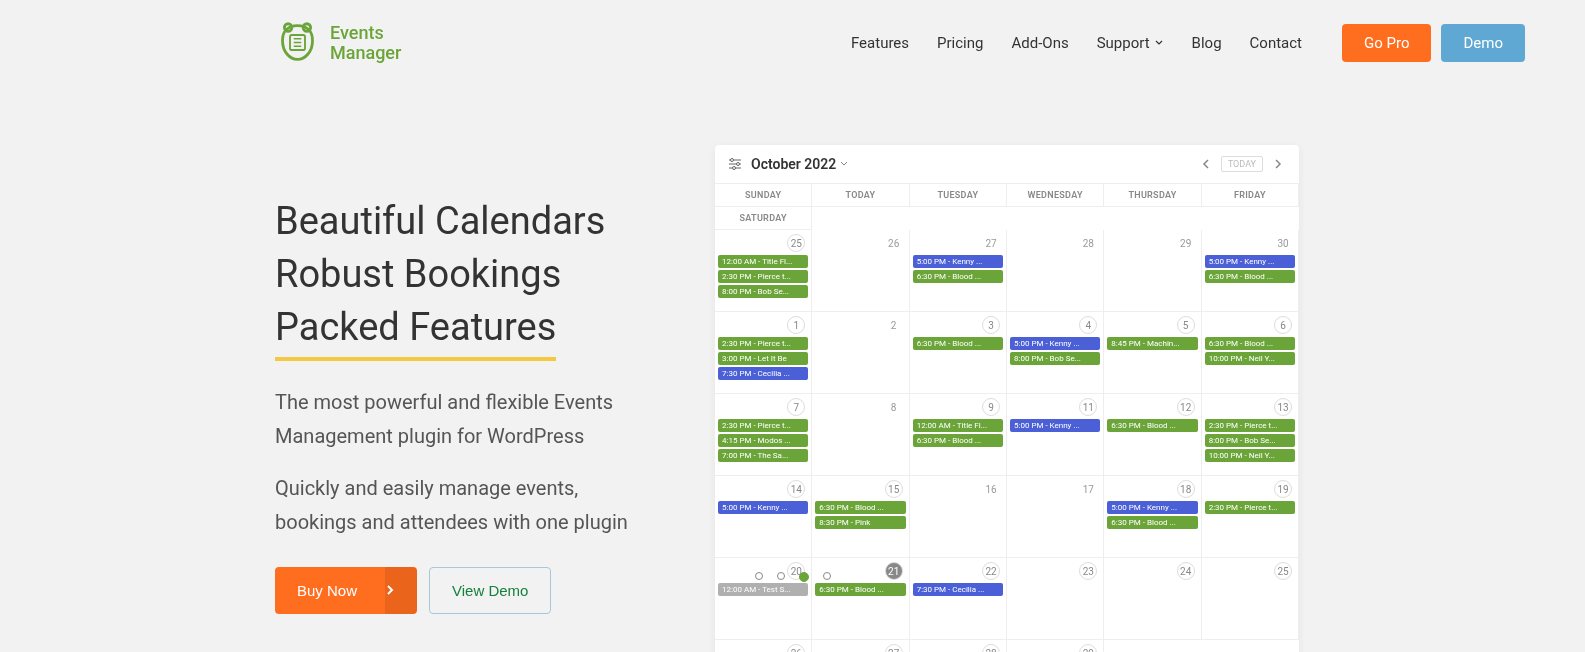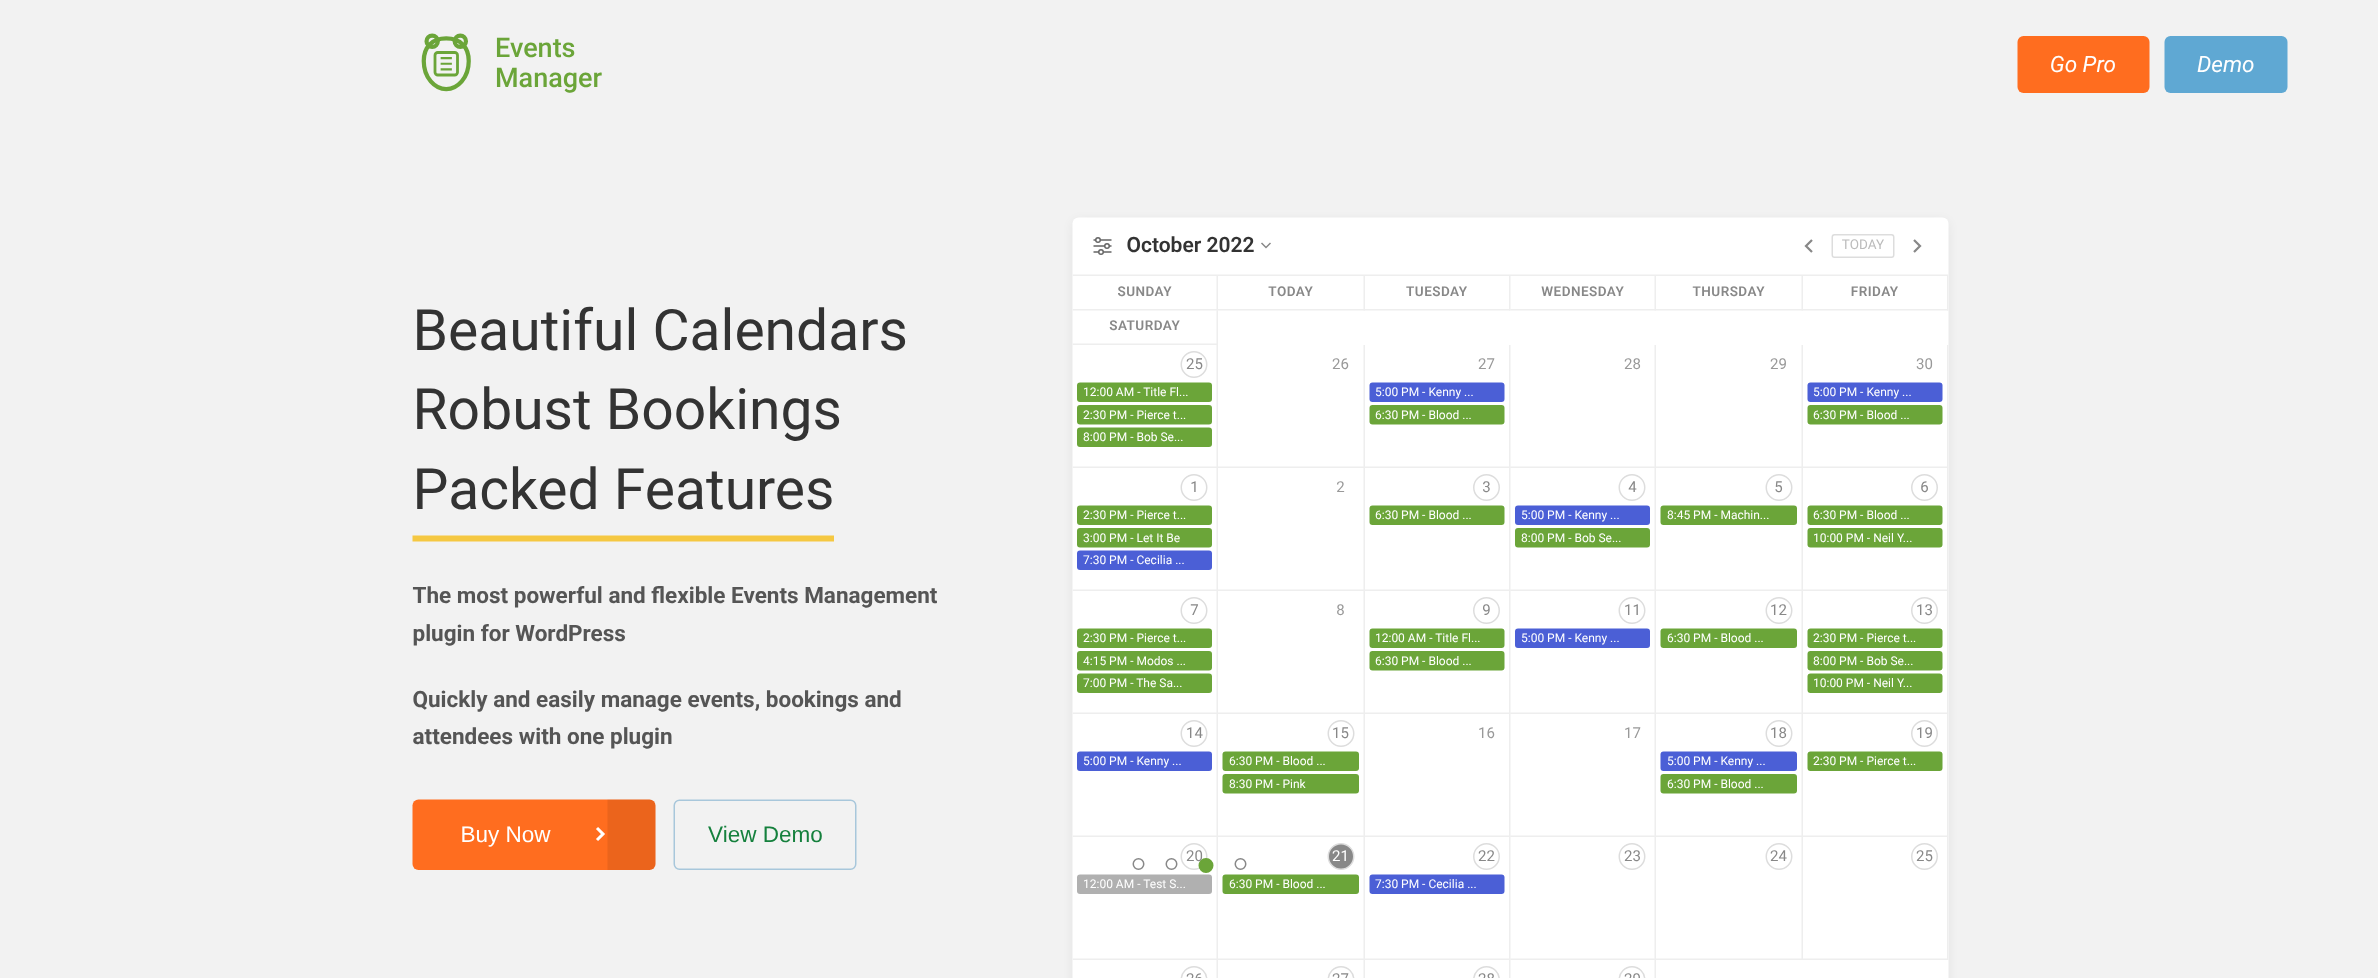--- a/index.html
+++ b/index.html
@@ -6,32 +6,32 @@
 body { font-family: -apple-system, BlinkMacSystemFont, "Segoe UI", Roboto, Arial, sans-serif; background: #f2f2f2; color: #333; }
 .page { width: 1585px; height: 652px; position: relative; background: #f2f2f2; }
 .header { display: flex; align-items: center; padding: 20px 60px 20px 275px; background: #f2f2f2; }
 .logo { display: flex; align-items: center; gap: 10px; margin-right: auto; }
 .logo-icon { width: 45px; height: 45px; }
 .logo-text { display: flex; flex-direction: column; line-height: 1.1; }
 .logo-text span { color: #6ba539; font-size: 18px; font-weight: 500; }
 .nav { display: flex; gap: 28px; align-items: center; }
 .nav a { color: #333; text-decoration: none; font-size: 15px; }
 .nav-item { display: flex; align-items: center; gap: 4px; }
-.btn { padding: 10px 22px; border-radius: 4px; font-size: 15px; text-decoration: none; color: #fff; font-style: italic; }
+.btn { padding: 10px 22px; border-radius: 4px; font-size: 15px; text-decoration: none; color: #fff; }
 .btn-orange { background: #ff6d1f; }
 .btn-blue { background: #5fa8d3; }
 .btn-group { display: flex; gap: 10px; margin-left: 40px; }
 
 .hero { display: flex; padding: 60px 0 0 275px; gap: 60px; }
 .hero-left { width: 380px; padding-top: 50px; }
 .hero-title { font-size: 38px; font-weight: 400; line-height: 1.4; color: #333; margin-bottom: 24px; }
 .hero-title .underline { border-bottom: 4px solid #f5c842; display: inline-block; padding-bottom: 2px; }
-.hero-desc { font-size: 15px; color: #555; line-height: 1.7; margin-bottom: 18px; font-weight: bold; }
+.hero-desc { font-size: 20px; color: #555; line-height: 1.7; margin-bottom: 18px; }
 .hero-cta { display: flex; gap: 12px; margin-top: 28px; }
-.btn-buy { background: #ff6d1f; color: #fff; padding: 14px 32px; border-radius: 4px; display: flex; align-items: center; gap: 20px; font-size: 15px; border: none; cursor: pointer; position: relative; }
+.btn-buy { background: #ff6d1f; color: #fff; padding: 14px 22px; border-radius: 4px; display: flex; align-items: center; gap: 20px; font-size: 15px; border: none; cursor: pointer; position: relative; }
 .btn-buy::after { content: ""; position: absolute; right: 0; top: 0; bottom: 0; width: 32px; background: rgba(0,0,0,0.08); border-radius: 0 4px 4px 0; }
 .btn-buy .chev { position: relative; z-index: 1; margin-left: 8px; }
 .btn-demo { border: 1px solid #a8c7db; color: #15803d; background: transparent; padding: 14px 22px; border-radius: 4px; font-size: 15px; cursor: pointer; }
 
 .calendar-card { width: 584px; background: #fff; border-radius: 4px; box-shadow: 0 2px 8px rgba(0,0,0,0.06); overflow: hidden; }
 .cal-header { display: flex; align-items: center; padding: 10px 12px; border-bottom: 1px solid #eee; gap: 8px; }
 .filter-icon { width: 16px; height: 16px; color: #666; }
 .cal-title { font-weight: 600; font-size: 14px; color: #333; display: flex; align-items: center; gap: 4px; }
 .cal-nav { margin-left: auto; display: flex; align-items: center; gap: 6px; }
 .cal-nav-btn { width: 18px; height: 18px; display: flex; align-items: center; justify-content: center; color: #888; cursor: pointer; }
@@ -65,20 +65,33 @@
           <circle cx="14" cy="8" r="4" fill="none" stroke="#6ba539" stroke-width="3"></circle>
           <circle cx="34" cy="8" r="4" fill="none" stroke="#6ba539" stroke-width="3"></circle>
           <rect x="16" y="16" width="16" height="16" rx="2" fill="none" stroke="#6ba539" stroke-width="2"></rect>
           <path d="M20 20 h8 M20 24 h8 M20 28 h8" stroke="#6ba539" stroke-width="1.5"></path>
         </svg>
       <div class="logo-text">
         <span>Events</span>
         <span>Manager</span>
       </div>
     </div>
+    <nav class="nav">
+      <a href="#">Features</a>
+      <a href="#">Pricing</a>
+      <a href="#">Add-Ons</a>
+      <a href="#" class="nav-item">
+          <span>Support</span>
+          <svg width="10" height="10" viewBox="0 0 10 10">
+            <path d="M2 3 L5 6 L8 3" stroke="#333" stroke-width="1.2" fill="none"></path>
+          </svg>
+        </a>
+      <a href="#">Blog</a>
+      <a href="#">Contact</a>
+    </nav>
     <div class="btn-group">
       <a href="#" class="btn btn-orange">Go Pro</a>
       <a href="#" class="btn btn-blue">Demo</a>
     </div>
   </header>
 
   <section class="hero">
     <div class="hero-left">
       <h1 class="hero-title">
         <span>Beautiful Calendars</span><br>

